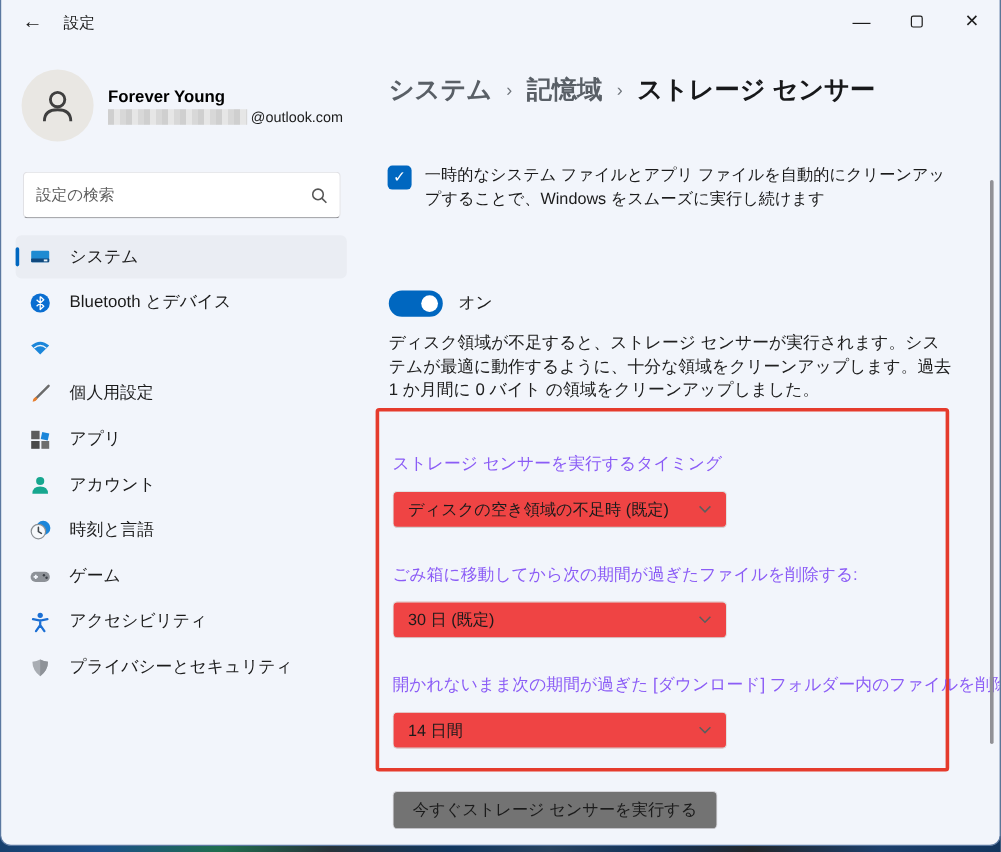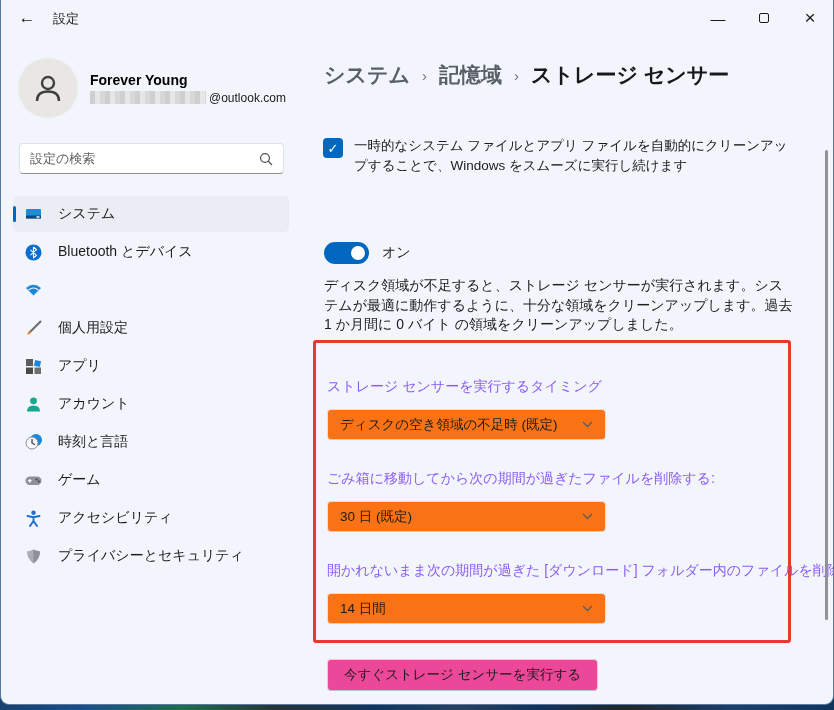--- a/index.html
+++ b/index.html
@@ -31,21 +31,21 @@
   
   .profile { position:absolute; left:17px; top:58px; display:flex; align-items:center; }
   .avatar { width:60px; height:60px; border-radius:50%; background:#e9e7e3;
     display:flex; align-items:center; justify-content:center; }
   .profile-texts { margin-left:12px; }
   .profile-name { font-size:14px; font-weight:bold; color:#000; }
   .profile-email { margin-top:3px; display:flex; align-items:center; font-size:12px; color:#1b1b1b; }
   .email-blur { width:116px; height:13px; margin-right:3px;
     background:repeating-linear-gradient(90deg,#cfcfcf 0 5px,#e6e6e6 5px 10px,#d8d8d8 10px 15px); }
   
-  .search-box { position:absolute; left:18px; top:143px; width:265px; height:31px;
+  .search-box { position:absolute; left:18px; top:143px; width:265px; height:39px;
     background:#ffffff; border:1px solid #e1e1e5; border-bottom:1px solid #8f8f94; border-radius:4px;
     display:flex; align-items:center; padding:12px 10px; cursor:text; }
   .search-box input { border:none; outline:none; flex:1; font-size:13px;
     font-family:"Liberation Sans","DejaVu Sans",sans-serif; color:#1b1b1b; background:transparent; }
   .search-box input::placeholder { color:#5d5d5d; opacity:1; }
   
   .nav { position:absolute; left:5px; top:194px; width:290px; }
   .nav-item { position:relative; height:36px; margin:2px 7px; border-radius:5px;
     display:flex; align-items:center; padding-left:11px; cursor:pointer; font-size:14px; color:#1b1b1b; }
   .nav-item.selected { background:#eaedf3; }
@@ -69,28 +69,28 @@
   .toggle-label { margin-left:13px; font-size:14px; color:#1b1b1b; }
   .description { position:absolute; left:323px; top:276px; width:472px; font-size:14px; line-height:1.4; color:#202020; }
   
   .group-box { position:absolute; left:312px; top:340px; width:478px; height:303px;
     border:3px solid #e53b2c; border-radius:3px; padding:14px 0 0 11px; }
   .group-title { font-size:16px; font-weight:bold; color:#111; }
   .field-label { font-size:14px; color:#8b5cf6; white-space:nowrap; }
   .fl-1 { margin-top:21px; }
   .fl-2 { margin-top:30px; }
   .fl-3 { margin-top:30px; }
-  .select { margin-top:13px; width:279px; height:31px; background:#f97316;
+  .select { margin-top:13px; width:279px; height:31px; background:#ef4444;
     border:1px solid #e0e0e0; border-bottom:1px solid #d2d2d2; border-radius:4px;
     display:flex; align-items:center; justify-content:space-between; padding:0 12px; cursor:pointer; }
   .select-value { font-size:13.5px; color:#1b1b1b; white-space:nowrap; }
   .chevron { color:#5d5d5d; display:flex; }
   
   .run-button { position:absolute; left:326px; top:659px; height:32px; padding:0 16px;
-    background:#ec4899; border:1px solid #d5d5da; border-bottom:1px solid #c2c2c8; border-radius:4px;
+    background:#737373; border:1px solid #d5d5da; border-bottom:1px solid #c2c2c8; border-radius:4px;
     font-size:13.5px; color:#1b1b1b; display:flex; align-items:center; cursor:pointer;
     font-family:"Liberation Sans","DejaVu Sans",sans-serif; }
   
   .scrollbar-thumb { position:absolute; right:5px; top:150px; width:3px; height:470px;
     background:#919196; border-radius:2px; cursor:pointer; }
 </style>
 </head>
 <body>
 
 <div class="window">

